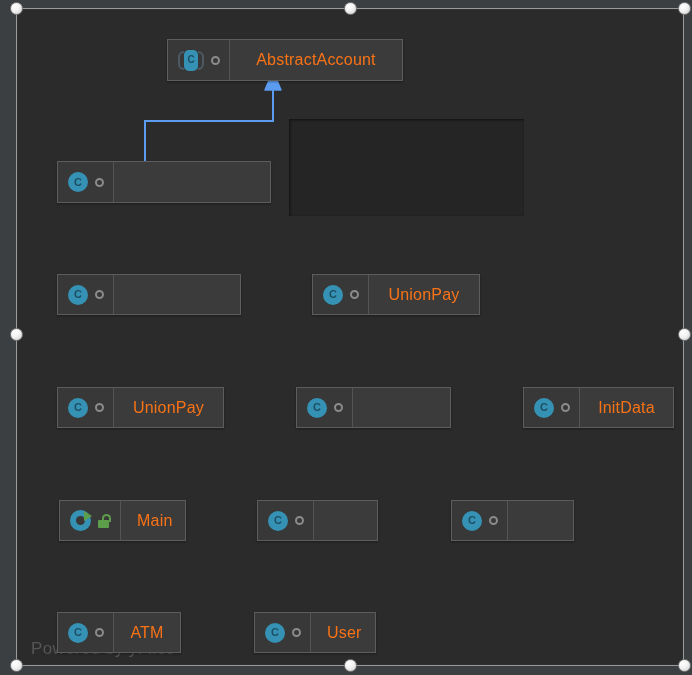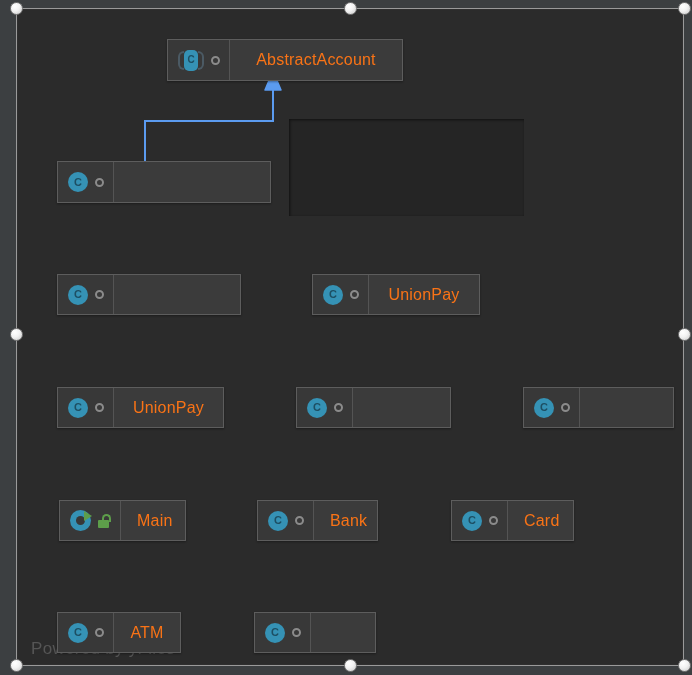--- a/index.html
+++ b/index.html
@@ -328,20 +328,21 @@
             <span class="ico-dot"></span>
           </div>
         </div>
         <div class="node" style="left: 506px; top: 378px; width: 151px; height: 41px;">
           <div class="icon-cell">
             <span class="ico-class">
               <span>C</span>
             </span>
             <span class="ico-dot"></span>
           </div>
+          <div class="label-cell">InitData</div>
         </div>
         <div class="node" style="left: 42px; top: 491px; width: 127px; height: 41px;">
           <div class="icon-cell">
             <span class="ico-main">
               <span class="ring"></span>
               <span class="cut"></span>
               <span class="tri"></span>
             </span>
             <span class="ico-unlock">
               <span class="shackle"></span>
@@ -350,47 +351,46 @@
           </div>
           <div class="label-cell">Main</div>
         </div>
         <div class="node" style="left: 240px; top: 491px; width: 121px; height: 41px;">
           <div class="icon-cell">
             <span class="ico-class">
               <span>C</span>
             </span>
             <span class="ico-dot"></span>
           </div>
-          <div class="label-cell">Bank</div>
         </div>
         <div class="node" style="left: 434px; top: 491px; width: 123px; height: 41px;">
           <div class="icon-cell">
             <span class="ico-class">
               <span>C</span>
             </span>
             <span class="ico-dot"></span>
           </div>
-          <div class="label-cell">Card</div>
         </div>
         <div class="node" style="left: 40px; top: 603px; width: 124px; height: 41px;">
           <div class="icon-cell">
             <span class="ico-class">
               <span>C</span>
             </span>
             <span class="ico-dot"></span>
           </div>
           <div class="label-cell">ATM</div>
         </div>
         <div class="node" style="left: 237px; top: 603px; width: 122px; height: 41px;">
           <div class="icon-cell">
             <span class="ico-class">
               <span>C</span>
             </span>
             <span class="ico-dot"></span>
           </div>
+          <div class="label-cell">User</div>
         </div>
       </div>
 
   </div>
 
   <div id="handles">
       <div class="handle" style="left: 10px; top: 2px;"></div>
       <div class="handle" style="left: 344px; top: 2px;"></div>
       <div class="handle" style="left: 678px; top: 2px;"></div>
       <div class="handle" style="left: 10px; top: 328px;"></div>

